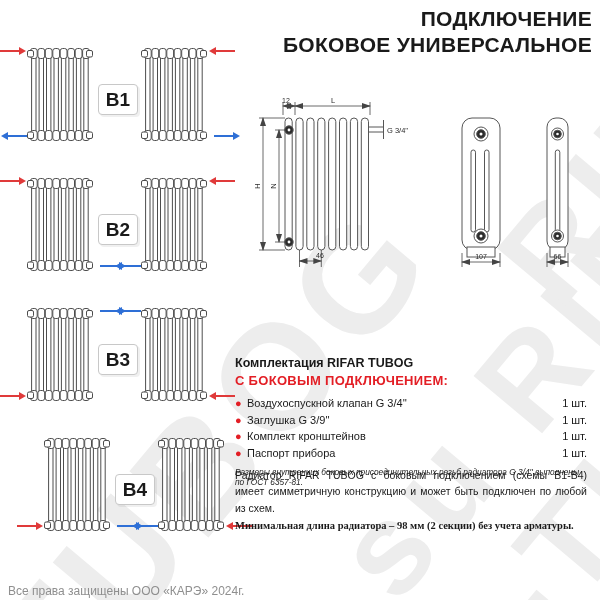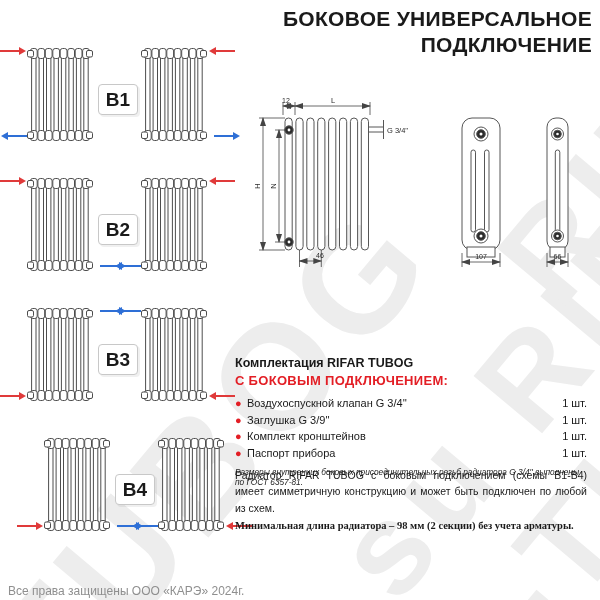--- a/index.html
+++ b/index.html
@@ -54,22 +54,22 @@
 <body>
 
 <div id="page">
 
   <div class="wm wm1" style="color: rgb(237, 237, 237);">TUBOG</div>
   <div class="wm wm2" style="color: rgb(237, 237, 237);">.su RIFAR</div>
   <div class="wm wm3" style="color: rgb(237, 237, 237);">R-TUBOG</div>
   <div class="wm wm4" style="color: rgb(237, 237, 237);">RIF</div>
 
   <div class="title">
+    <div>ПОДКЛЮЧЕНИЕ</div>
     <div>БОКОВОЕ УНИВЕРСАЛЬНОЕ</div>
-    <div>ПОДКЛЮЧЕНИЕ</div>
   </div>
 
   <div id="schemes">
       <div class="scheme-row" style="top: 40px;">
         <div class="rad-wrap side-left"><svg width="66" height="97" viewBox="0 0 66 97">
             <g fill="#fff" stroke="#4d4d4d" stroke-width="1">
               <rect x="4.6" y="10" width="4.4" height="77" rx="1.5"></rect>
               <rect x="12.1" y="10" width="4.4" height="77" rx="1.5"></rect>
               <rect x="19.5" y="10" width="4.4" height="77" rx="1.5"></rect>
               <rect x="27.0" y="10" width="4.4" height="77" rx="1.5"></rect>

